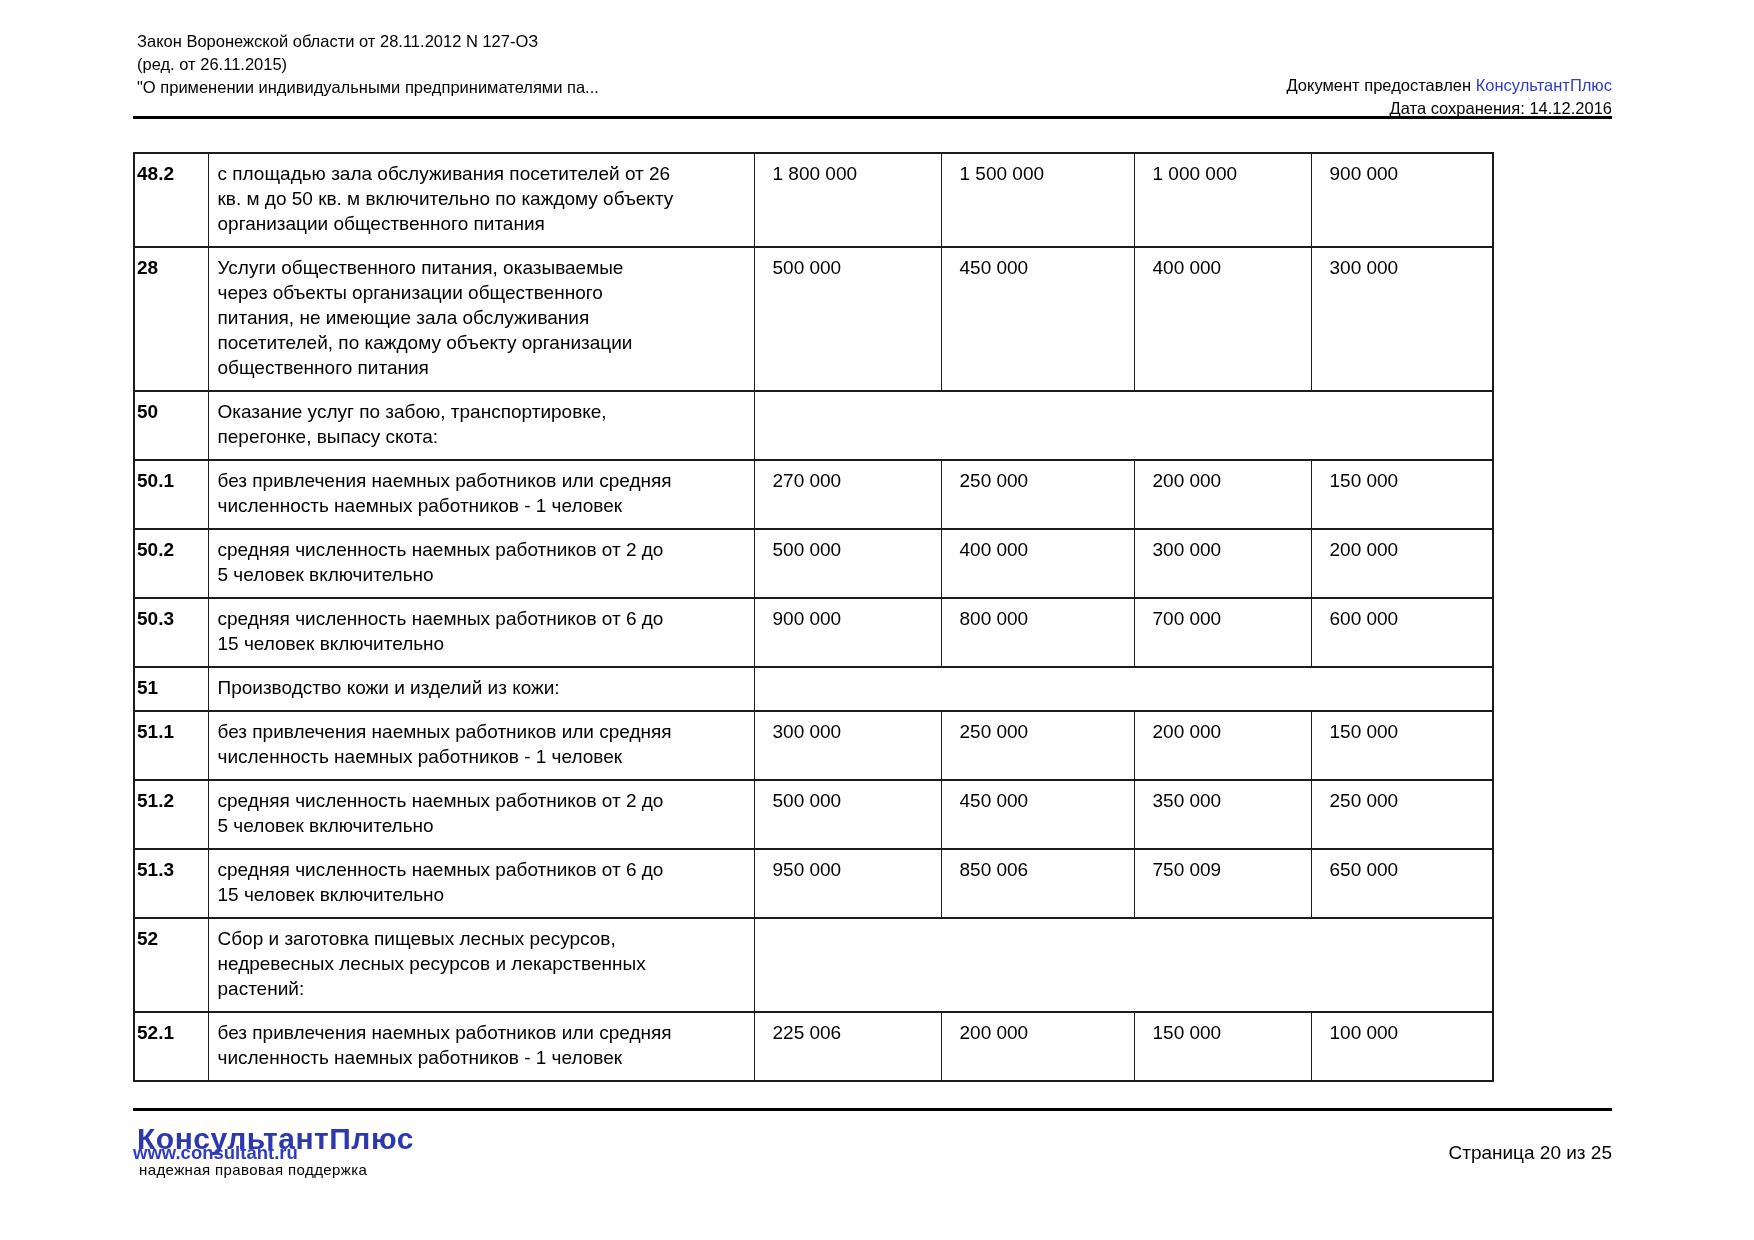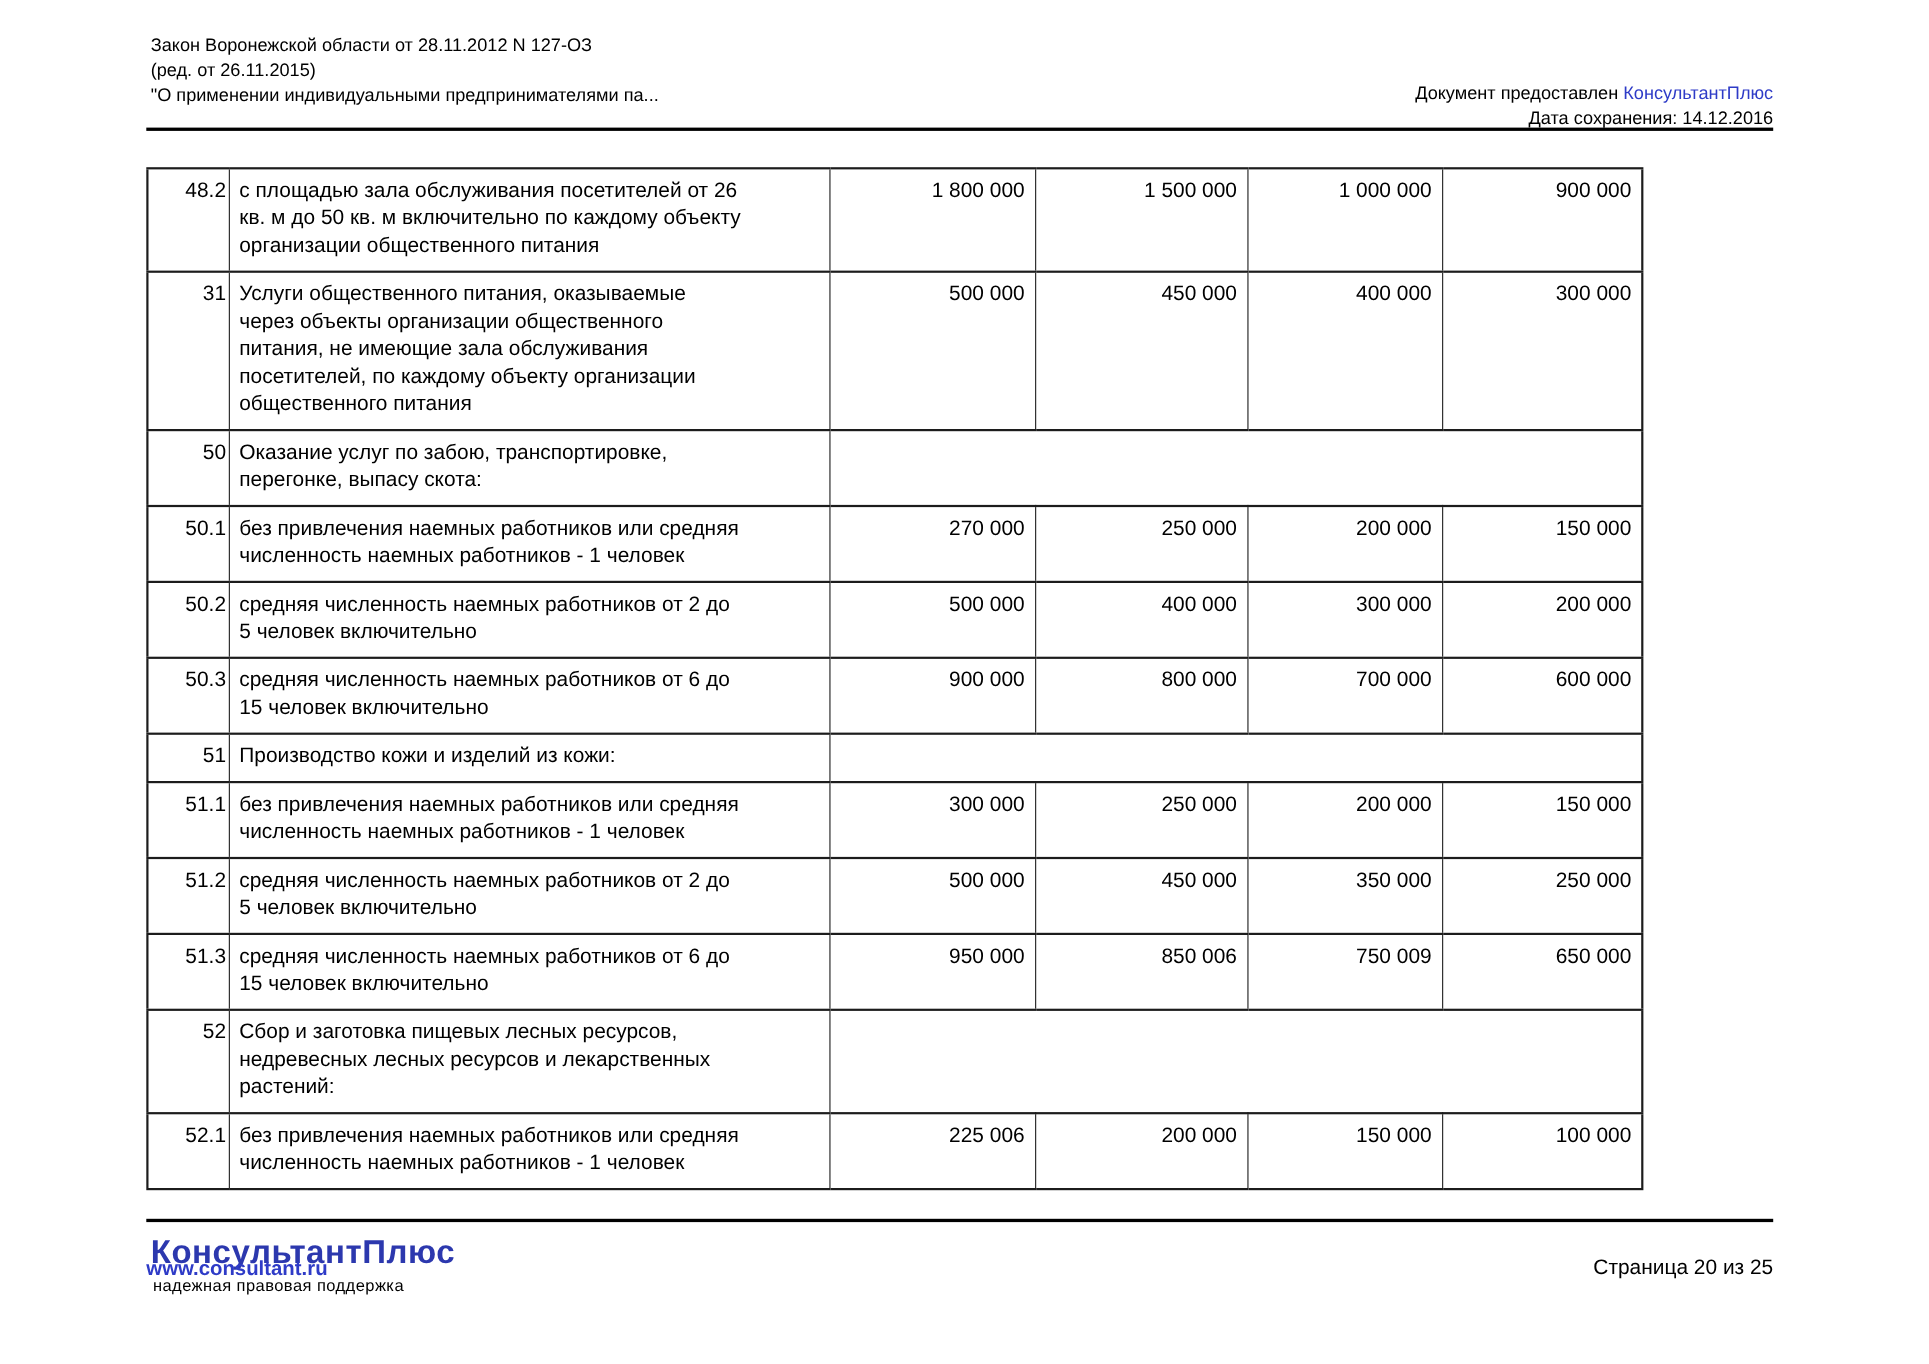--- a/index.html
+++ b/index.html
@@ -35,23 +35,23 @@
   table.t {
     position:absolute; left:133px; top:152px;
     width:1359px;
     border-collapse:collapse; table-layout:fixed;
     font-size:19px; line-height:25px;
   }
   table.t, table.t td { border:1px solid #1c1c1c; }
   table.t td { border-top-width:2px; border-bottom-width:2px; }
   table.t { border-width:2px; }
   td { vertical-align:top; }
-  td.cell-num  { text-align:right; padding:7px 2px 10px 2px; }
+  td.cell-num  { text-align:left; padding:7px 2px 10px 2px;font-weight:bold; }
   td.cell-desc { padding:7px 10px 10px 9px; white-space:pre-line; }
-  td.cell-val  { text-align:right; padding:7px 9px 10px 2px; white-space:nowrap; }
+  td.cell-val  { text-align:left; padding:7px 9px 10px 18px; white-space:nowrap; }
   td.cell-merged { }
 
   
   .logo {
     position:absolute; left:137px; top:1122px;
     font-size:30px; font-weight:bold; color:var(--logo-blue,#2C38AE);
     letter-spacing:0.5px;
   }
   .tagline {
     position:absolute; left:139px; top:1161px;
@@ -98,21 +98,21 @@
           <td class="cell-num">48.2</td>
           <td class="cell-desc">с площадью зала обслуживания посетителей от 26
 кв. м до 50 кв. м включительно по каждому объекту
 организации общественного питания</td>
           <td class="cell-val">1 800 000</td>
           <td class="cell-val">1 500 000</td>
           <td class="cell-val">1 000 000</td>
           <td class="cell-val">900 000</td>
         </tr>
         <tr>
-          <td class="cell-num">31</td>
+          <td class="cell-num">28</td>
           <td class="cell-desc">Услуги общественного питания, оказываемые
 через объекты организации общественного
 питания, не имеющие зала обслуживания
 посетителей, по каждому объекту организации
 общественного питания</td>
           <td class="cell-val">500 000</td>
           <td class="cell-val">450 000</td>
           <td class="cell-val">400 000</td>
           <td class="cell-val">300 000</td>
         </tr>

